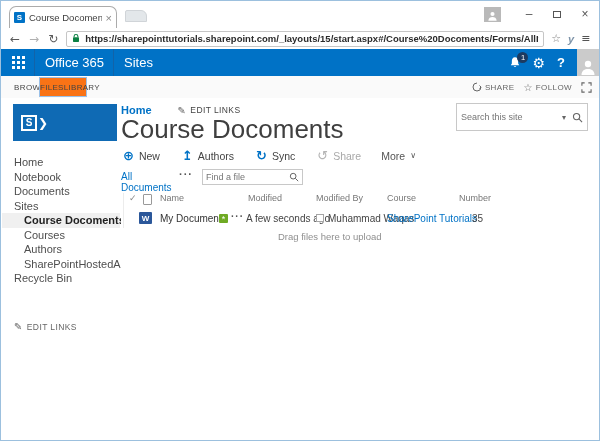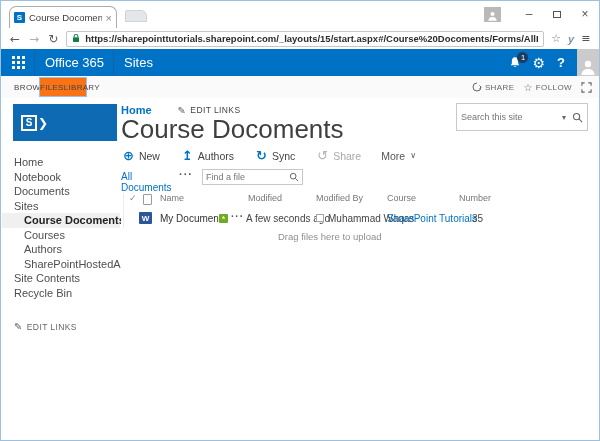--- a/index.html
+++ b/index.html
@@ -231,21 +231,20 @@
     </div>
     <div class="navlist">
       <div class="nav-item">Home</div>
       <div class="nav-item">Notebook</div>
       <div class="nav-item">Documents</div>
       <div class="nav-item">Sites</div>
       <div class="nav-item sub selected">Course Docoments</div>
       <div class="nav-item sub">Courses</div>
       <div class="nav-item sub">Authors</div>
       <div class="nav-item sub">SharePointHostedApp</div>
-      <div class="nav-item">Site Contents</div>
       <div class="nav-item">Recycle Bin</div>
     </div>
     <div class="nav-editlinks">
       <span class="pencil uicon">✎</span>
       <span>EDIT LINKS</span>
     </div>
   </div>
 
   <div class="main">
 

